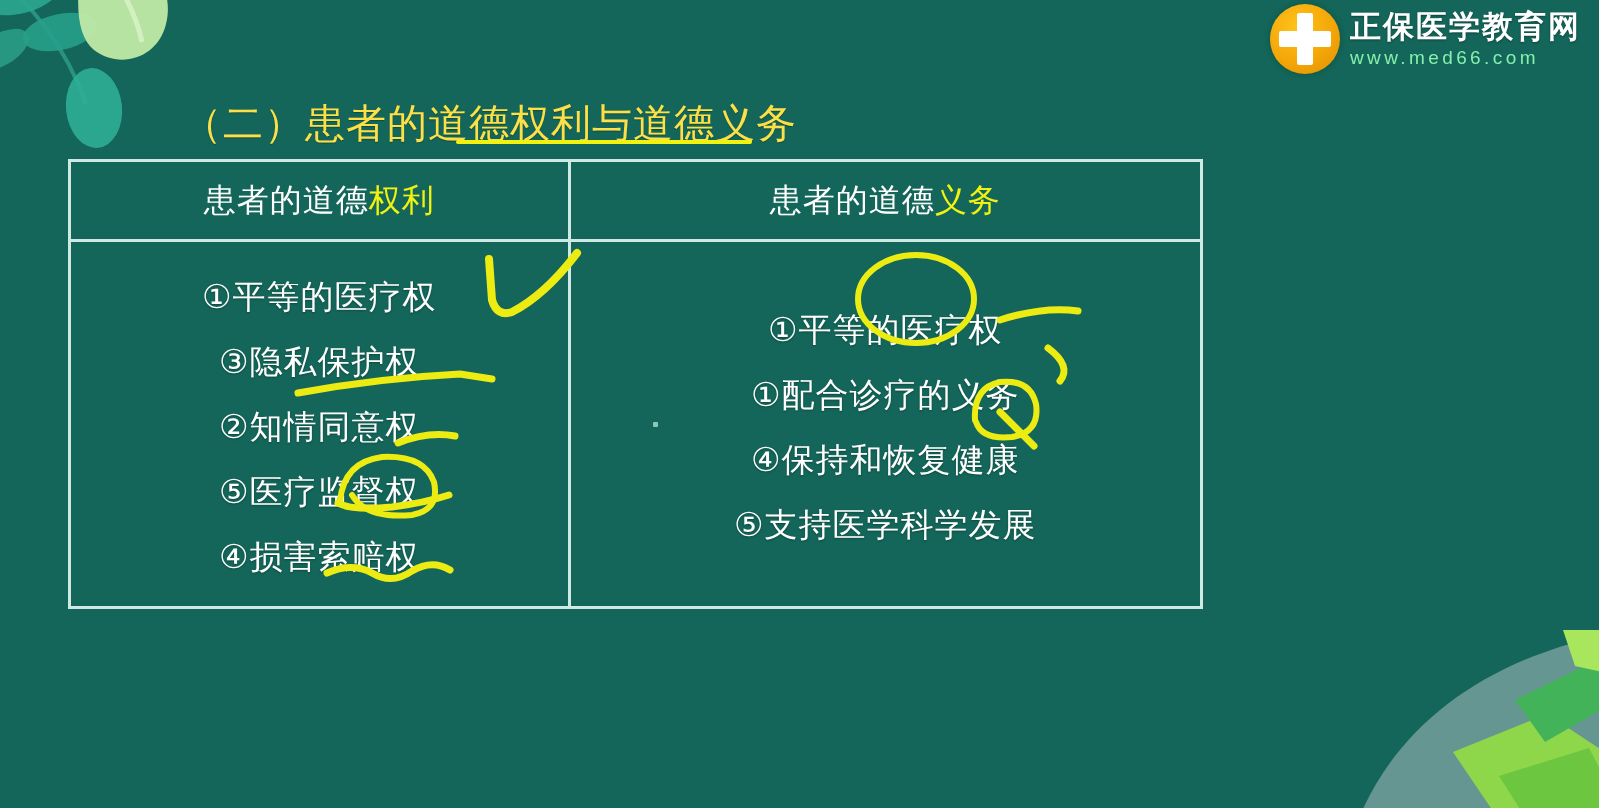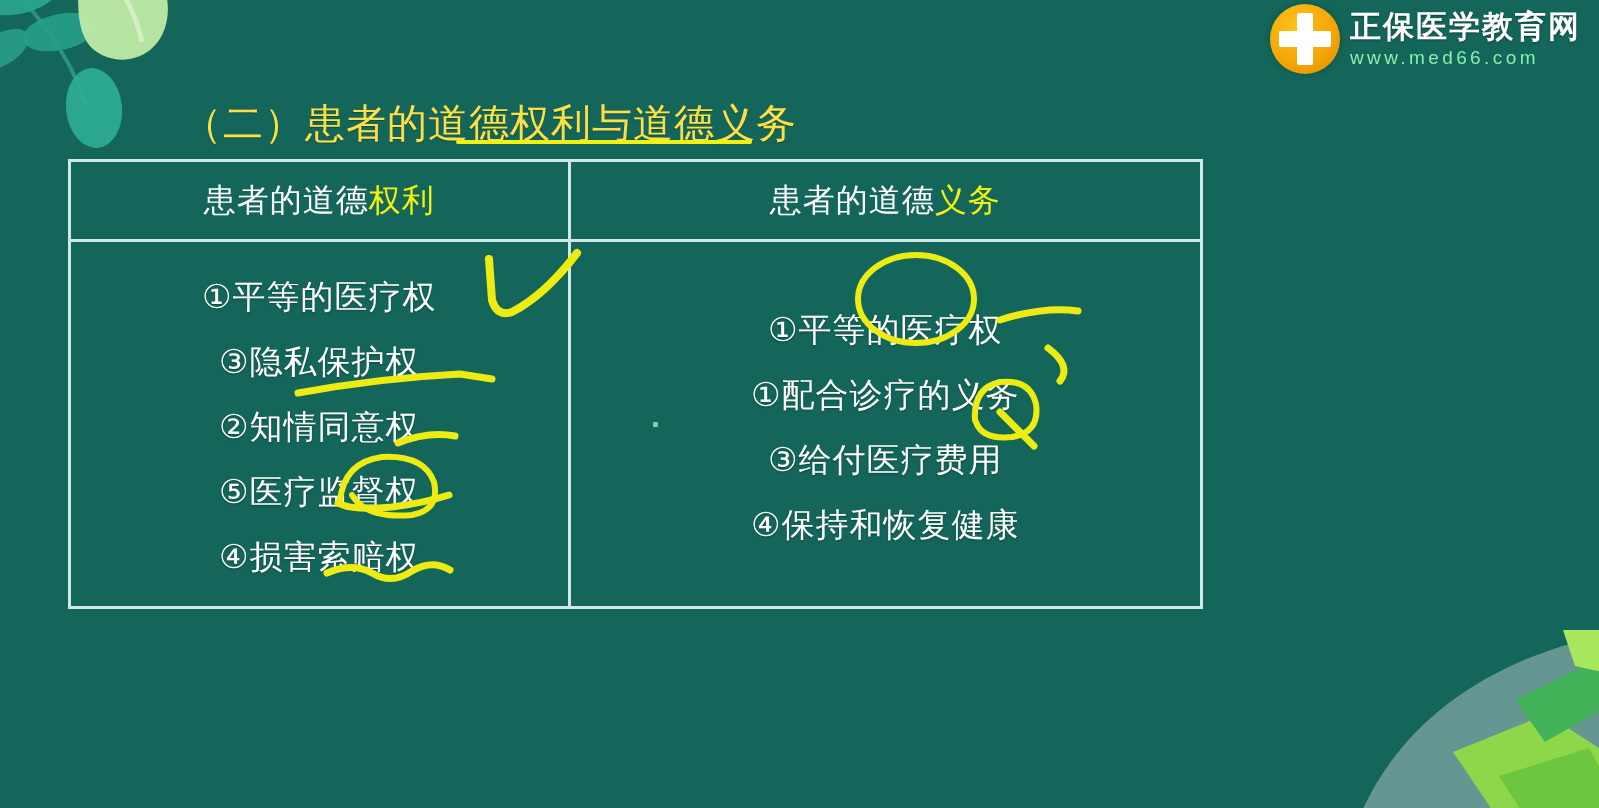--- a/index.html
+++ b/index.html
@@ -246,22 +246,22 @@
           <div class="item">③隐私保护权</div>
           <div class="item">②知情同意权</div>
           <div class="item">⑤医疗监督权</div>
           <div class="item">④损害索赔权</div>
         </div>
       </div>
       <div class="t-cell cell-right">
         <div class="item-list right-list">
           <div class="item">①平等的医疗权</div>
           <div class="item">①配合诊疗的义务</div>
-          <div class="item">③给付医疗费用</div>
           <div class="item">④保持和恢复健康</div>
+          <div class="item">⑤支持医学科学发展</div>
         </div>
       </div>
     </div>
   </div>
 
   <svg id="ink" viewBox="0 0 1599 808" xmlns="http://www.w3.org/2000/svg">
     <g fill="none" stroke="#ecec12" stroke-width="7" stroke-linecap="round" stroke-linejoin="round">
 
       <path d="M489 259 L492 300 Q497 317 512 312 Q545 295 577 253" stroke-width="8"></path>
 

